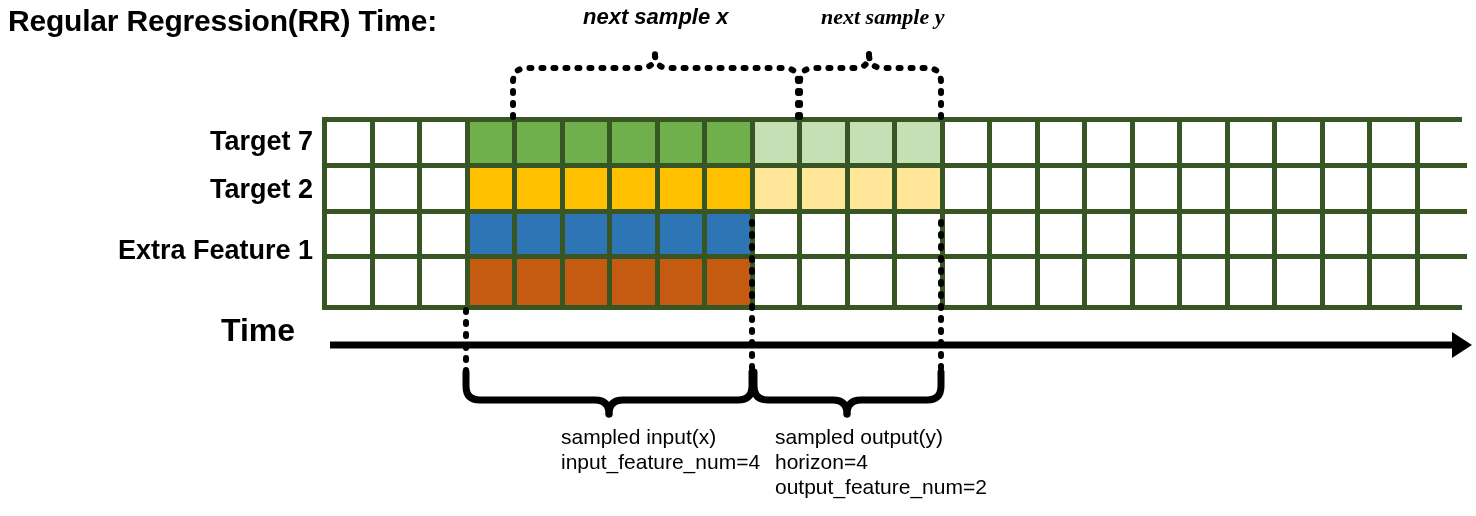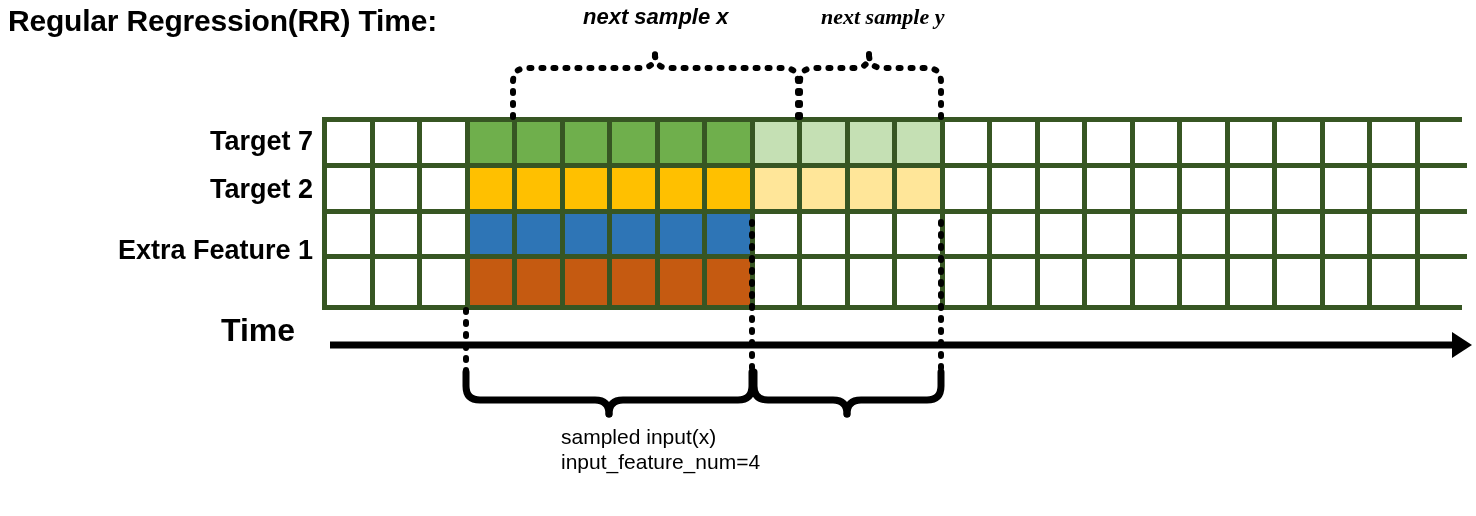--- a/index.html
+++ b/index.html
@@ -185,20 +185,25 @@
 
   <div class="brace-label" style="left:583px;top:4px;text-align:center;">next sample x</div>
   <div class="brace-label" style="left:821px;top:4px;font-family:Liberation Serif, serif;">next sample y</div>
 
   <div class="time-label">Time</div>
 
   <div class="bottom-note" style="left:525px;top:424px;margin-left:36px;">
     <div>sampled input(x)</div>
     <div>input_feature_num=4</div>
   </div>
+  <div class="bottom-note" style="left:775px;top:424px;">
+    <div>sampled output(y)</div>
+    <div>horizon=4</div>
+    <div>output_feature_num=2</div>
+  </div>
 
   <svg id="overlay" viewBox="0 0 1476 516">
 
     <g fill="none" stroke="#000" stroke-width="6" stroke-linecap="round" stroke-dasharray="2 10">
       <path d="M513,117 L513,82 Q513,68 527,68 L641,68 Q655,68 655,54"></path>
       <path d="M798,117 L798,82 Q798,68 784,68 L669,68 Q655,68 655,54"></path>
     </g>
 
     <g fill="none" stroke="#000" stroke-width="6" stroke-linecap="round" stroke-dasharray="2 10">
       <path d="M800,117 L800,82 Q800,68 814,68 L855,68 Q869,68 869,54"></path>

